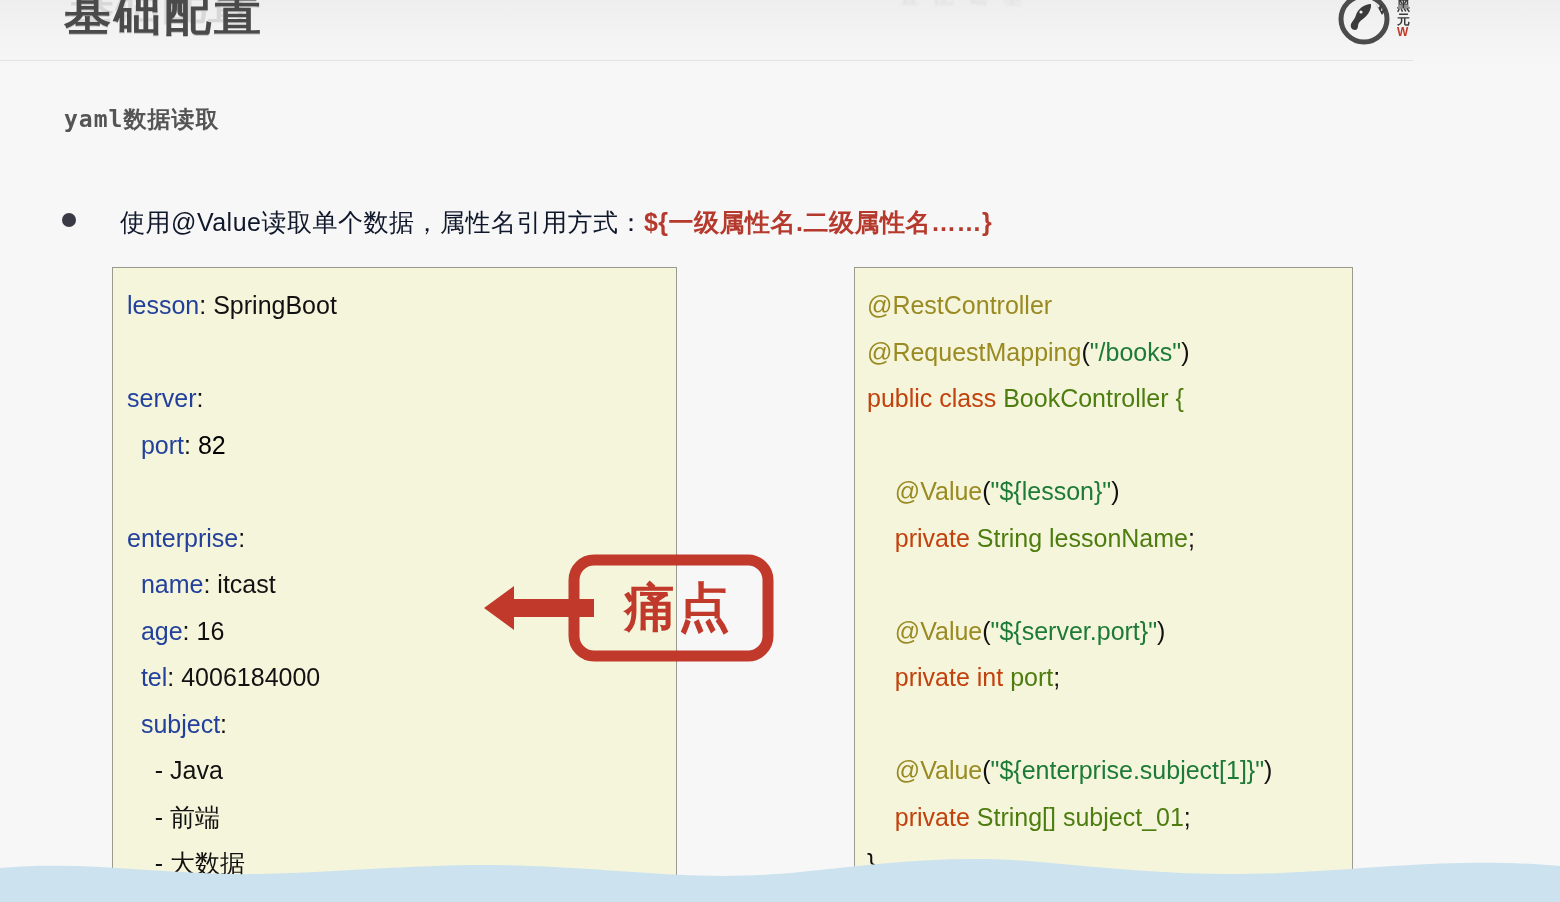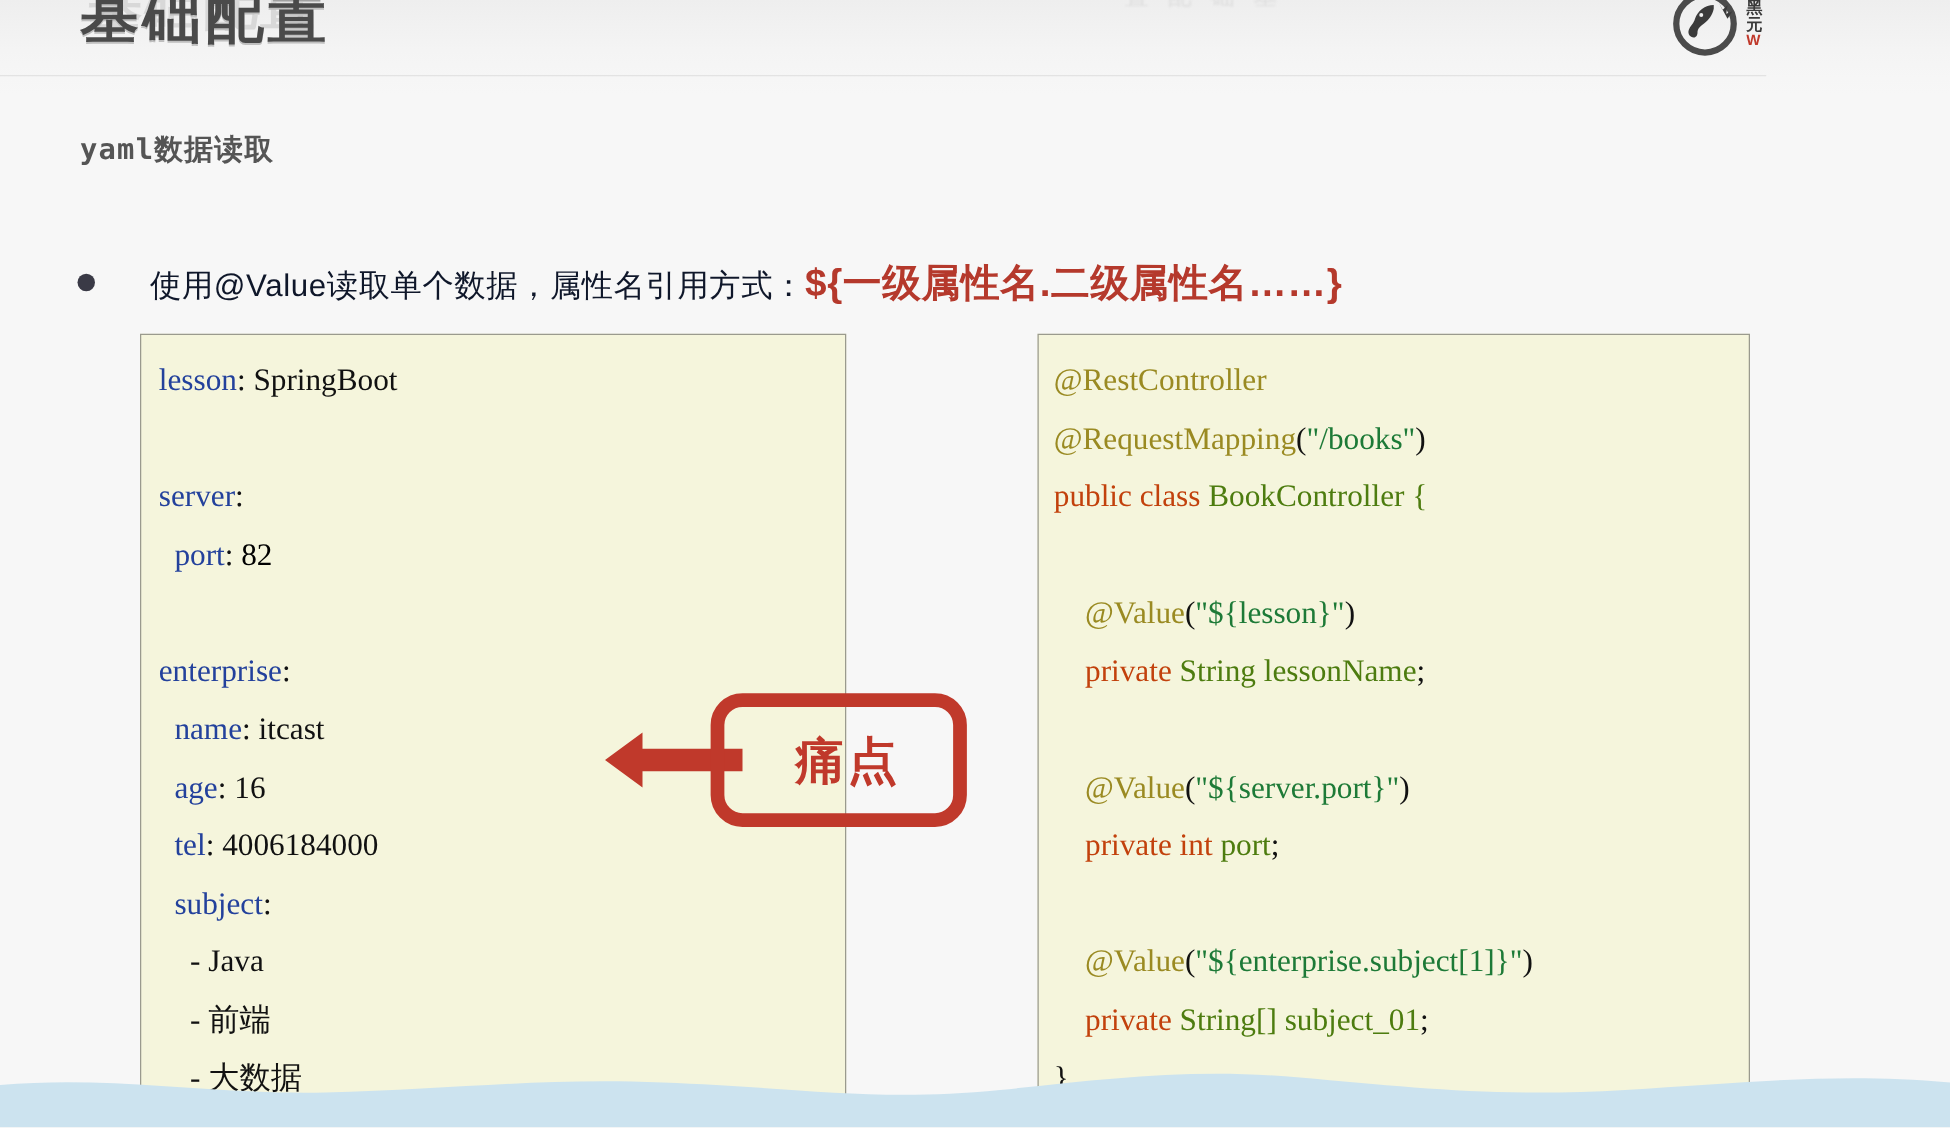--- a/index.html
+++ b/index.html
@@ -120,49 +120,49 @@
     top: -4px;
     margin-right: 44px;
     flex: none;
   }
   .bullet-text {
     font-size: 25px;
     color: #0f172a;
     letter-spacing: 0.5px;
   }
   .bullet-highlight {
-    font-size: 31px;
+    font-size: 25px;
     font-weight: bold;
     color: #b5392c;
     letter-spacing: 0.5px;
   }
 
   
   .code-panel {
     position: absolute;
     background: #f5f5dc;
     border: 1px solid #9a9a8e;
     box-sizing: border-box;
     overflow: hidden;
-    font-family: Liberation Serif, serif;
+    font-family: Liberation Sans, sans-serif;
     font-size: 25px;
     line-height: 46.5px;
     white-space: pre;
   }
   #yaml-panel {
     left: 112px;
     top: 267px;
     width: 565px;
     height: 621px;
     padding: 14px 0 0 14px;
   }
   #java-panel {
-    left: 830px;
+    left: 854px;
     top: 267px;
-    width: 570px;
+    width: 499px;
     height: 621px;
     padding: 14px 0 0 12px;
   }
 
   
   .tk-key      { color: #23419c; }
   .tk-num      { color: #000000; }
   .tk-plain    { color: #111111; }
   .tk-ann      { color: #9a8a22; }
   .tk-kw       { color: #c2410c; }
@@ -183,21 +183,21 @@
   .callout svg { display: block; }
   .callout-label {
     position: absolute;
     left: 112px;
     top: 18px;
     width: 164px;
     height: 76px;
     display: flex;
     align-items: center;
     justify-content: center;
-    font-size: 40px;
+    font-size: 52px;
     font-weight: bold;
     color: #c0392b;
     letter-spacing: 2px;
     font-family: "DejaVu Sans", "Liberation Sans", sans-serif;
   }
 
   
   .wave {
     position: absolute;
     left: 0;

